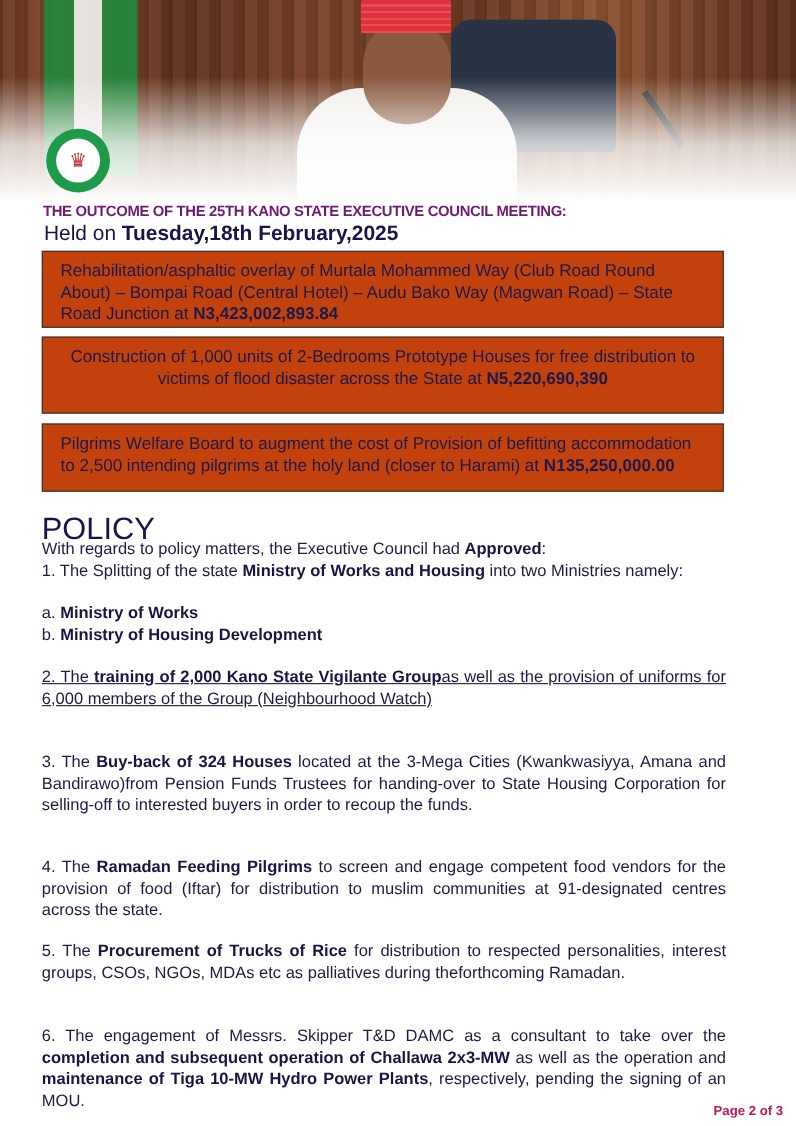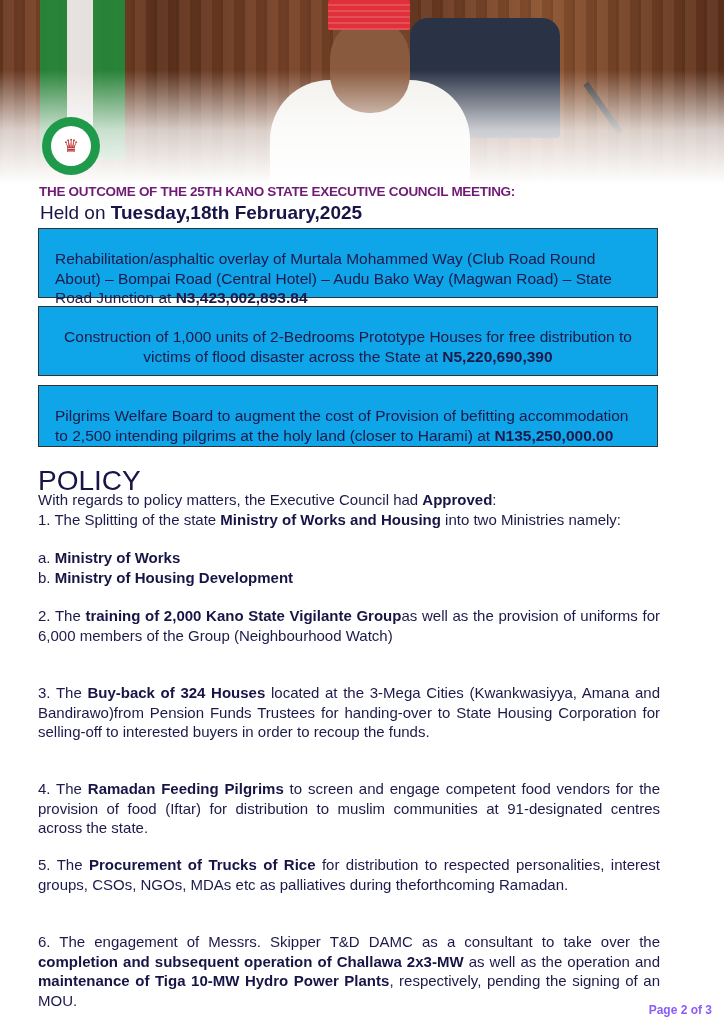--- a/index.html
+++ b/index.html
@@ -19,27 +19,27 @@
   .mic { position:absolute; left:600px; top:78px; width:6px; height:60px; background:#333; transform:rotate(-35deg); }
   .fade { position:absolute; left:0; top:0; width:724px; height:200px;
           background:linear-gradient(180deg, rgba(255,255,255,0) 0%, rgba(255,255,255,0) 35%, rgba(255,255,255,0.75) 65%, #ffffff 92%); }
   .logo { position:absolute; left:42px; top:117px; width:58px; height:58px; border-radius:50%;
           background:#1e9a4a; display:flex; align-items:center; justify-content:center; }
   .logo-inner { width:40px; height:40px; border-radius:50%; background:#ffffff; display:flex; align-items:center; justify-content:center;
           font-size:18px; color:#b33; }
   .title { position:absolute; left:39px; top:184px; font-size:13.5px; font-weight:bold; color:#701a75; letter-spacing:-0.3px; white-space:nowrap; }
   .held { position:absolute; left:40px; top:202px; font-size:19px; color:#171546; white-space:nowrap; }
   .held b { font-weight:bold; }
-  .box { position:absolute; left:38px; width:620px; border:1.5px solid #333; background:#0ea5e9; box-sizing:border-box;
-         padding:20px 16px; font-size:15.5px; line-height:19.5px; color:#1c1a4a; }
+  .box { position:absolute; left:38px; width:620px; border:1.5px solid #333; background:#c2410c; box-sizing:border-box;
+         padding:8px 16px; font-size:15.5px; line-height:19.5px; color:#1c1a4a; }
   .box b { font-weight:bold; }
   .policy-h { position:absolute; left:38px; top:465px; font-size:28px; font-weight:normal; color:#171546; }
   .para { position:absolute; left:38px; width:622px; font-size:15px; line-height:19.5px; color:#1c1a4a; text-align:justify; }
   .para b { font-weight:bold; color:#171546; }
-  .page-num { position:absolute; right:12px; top:1003px; font-size:12px; font-weight:bold; color:#8b5cf6;text-align:center; }
+  .page-num { position:absolute; right:12px; top:1003px; font-size:12px; font-weight:bold; color:#be185d;text-align:center; }
 </style>
 </head>
 <body>
 
 <div class="hero">
   <div class="stripes"></div>
   <div class="flag"></div>
   <div class="chair"></div>
   <div class="person-body"></div>
   <div class="person-head"></div>
@@ -74,21 +74,21 @@
 <div class="para" style="top:510px;">
   <span>1. The Splitting of the state </span><b>Ministry of Works and Housing</b><span> into two Ministries namely:</span>
 </div>
 <div class="para" style="top:548px; text-align:left;">
   <span>a. </span><b>Ministry of Works</b>
 </div>
 <div class="para" style="top:568px; text-align:left;">
   <span>b. </span><b>Ministry of Housing Development</b>
 </div>
 
-<div class="para" style="top:606px;">
+<div class="para" style="top:606px;text-decoration:underline;">
   <span>2. The </span><b>training of 2,000 Kano State Vigilante Group</b><span>as well as the provision of uniforms for 6,000 members of the Group (Neighbourhood Watch)</span>
 </div>
 
 <div class="para" style="top:683px;">
   <span>3. The </span><b>Buy-back of 324 Houses</b><span> located at the 3-Mega Cities (Kwankwasiyya, Amana and Bandirawo)from Pension Funds Trustees for handing-over to State Housing Corporation for selling-off to interested buyers in order to recoup the funds.</span>
 </div>
 
 <div class="para" style="top:779px;">
   <span>4. The </span><b>Ramadan Feeding Pilgrims</b><span> to screen and engage competent food vendors for the provision of food (Iftar) for distribution to muslim communities at 91-designated centres across the state.</span>
 </div>

